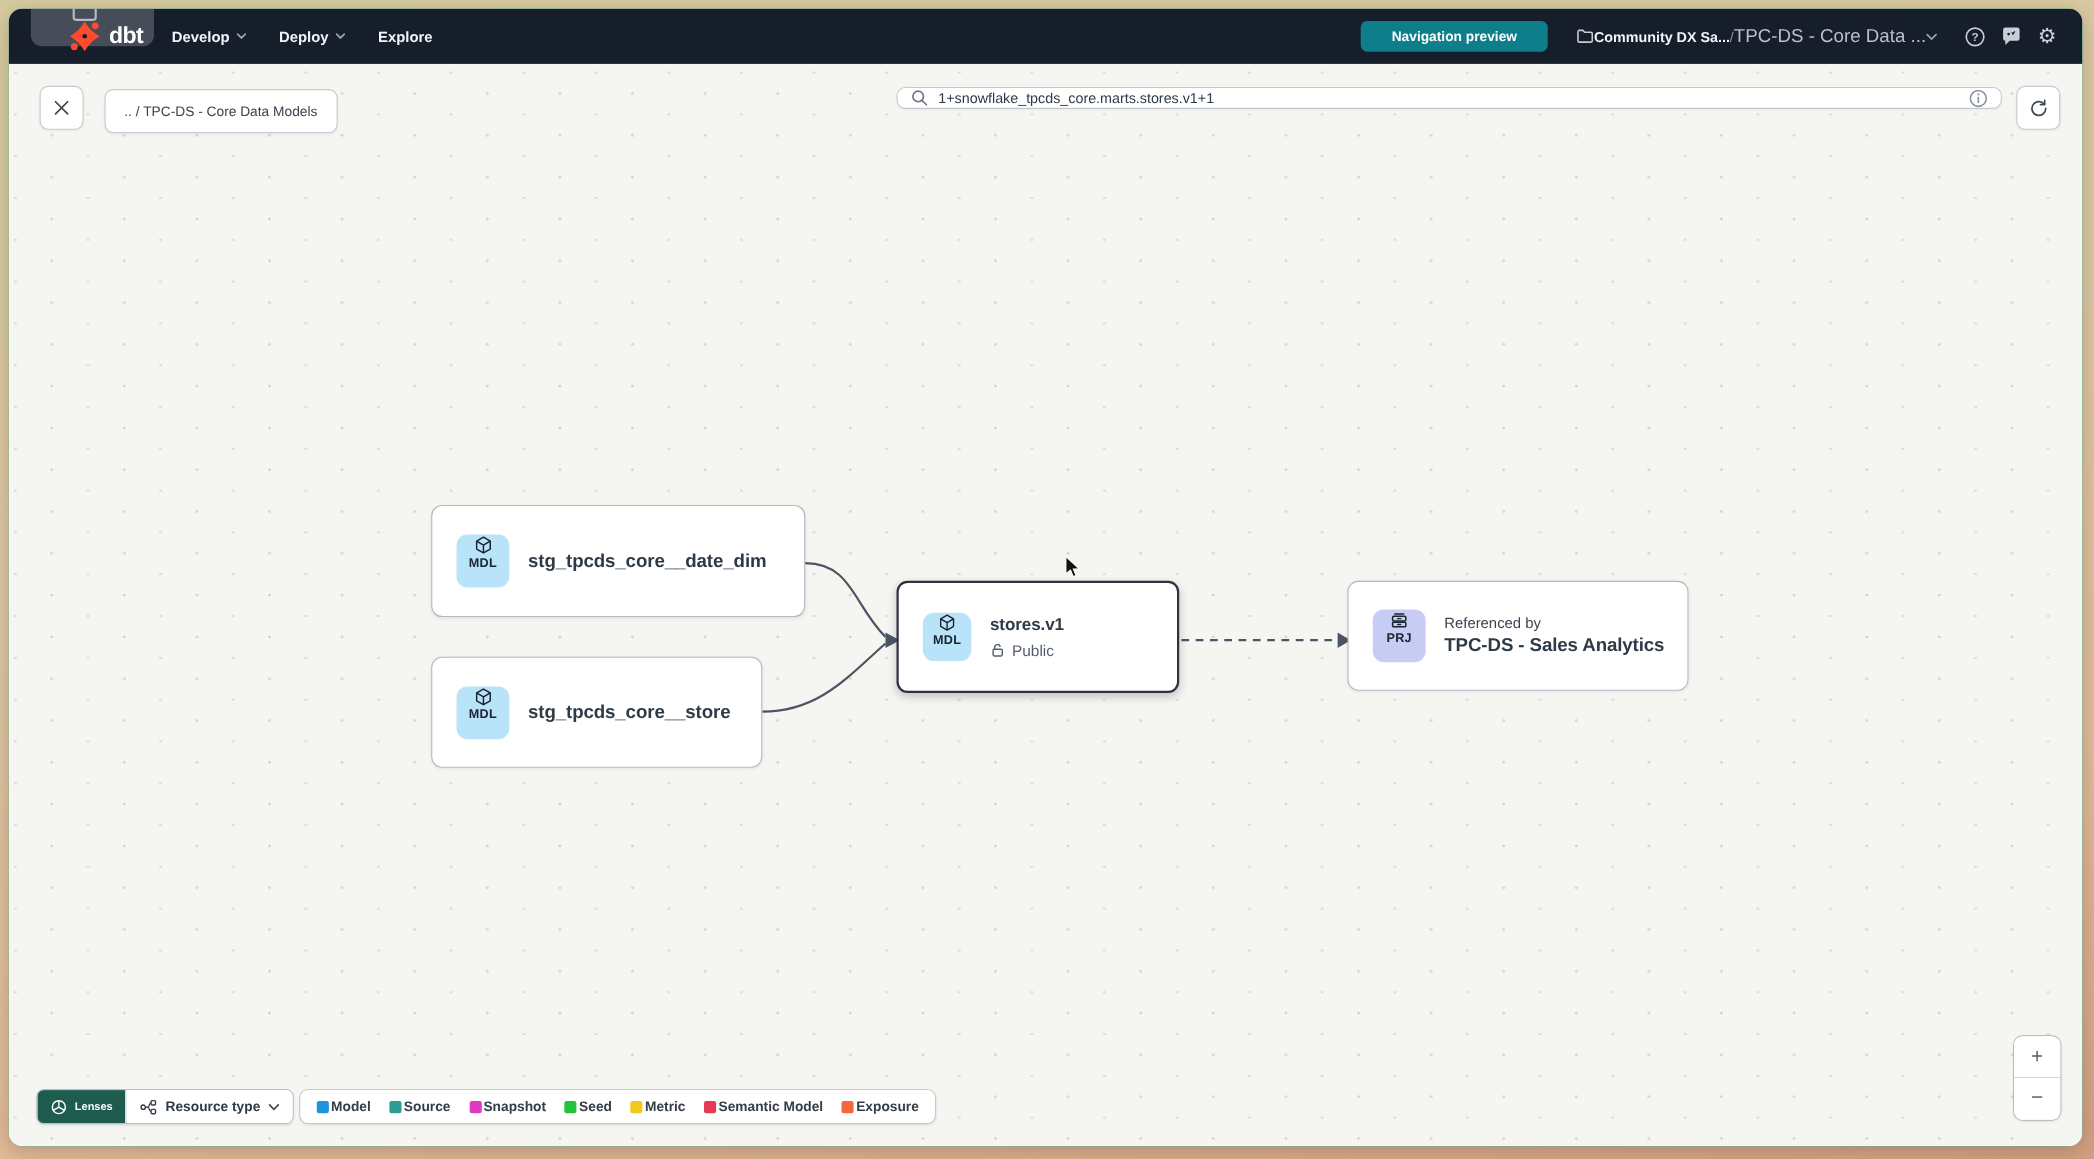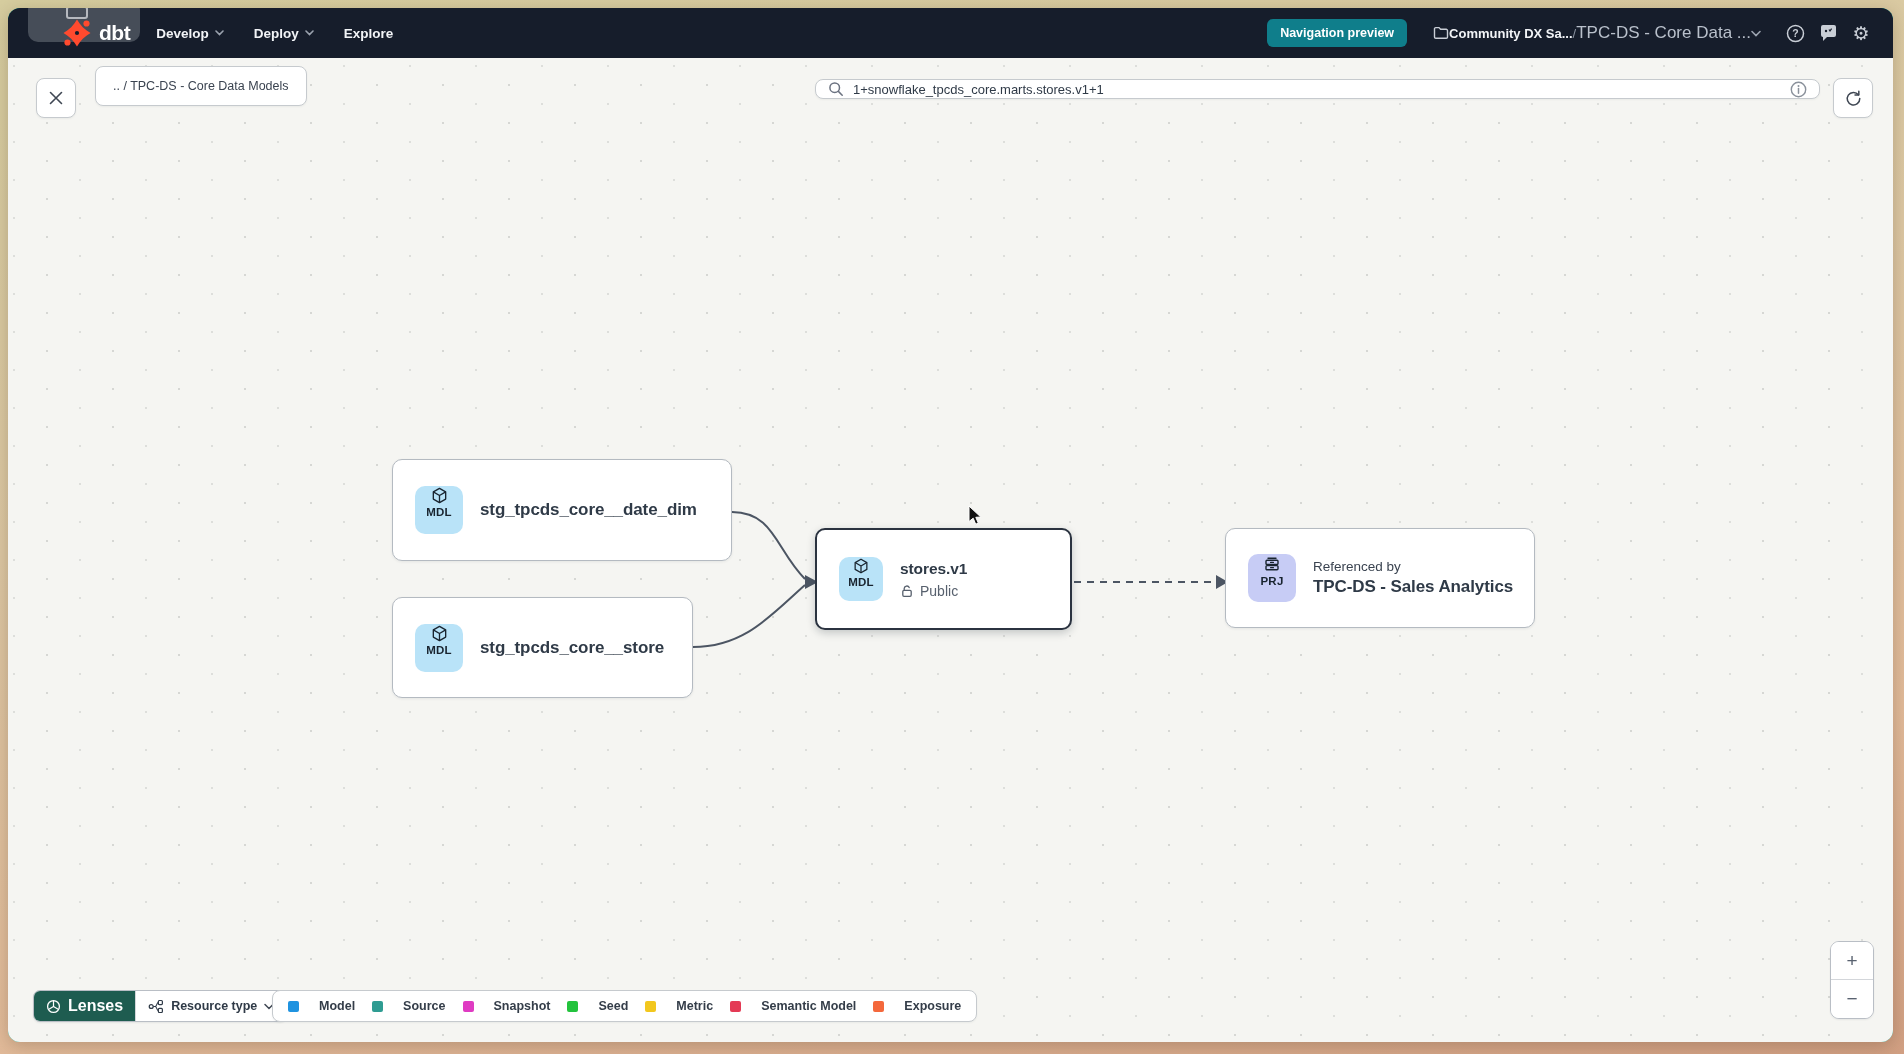--- a/index.html
+++ b/index.html
@@ -30,21 +30,21 @@
     border:2px solid rgba(210,213,218,.8); border-radius:3px;
   }
   .logo { display:flex; align-items:center; gap:7px; position:relative; z-index:3; }
   .logo-mark { width:30px; height:30px; display:block; }
   .logo-text { color:#fff; font-size:21px; font-weight:700; letter-spacing:-.5px; }
   .nav-menu { display:flex; align-items:center; margin-left:26px; gap:30px; position:relative; z-index:3; }
   .nav-item { display:flex; align-items:center; gap:6px; color:#f2f4f7; font-size:13.5px; font-weight:700; cursor:pointer; }
   .nav-right { margin-left:auto; display:flex; align-items:center; gap:14px; }
   .preview-badge {
     background:#0f7e8b; color:#fff; font-size:12.5px; font-weight:700;
-    padding:7px 13px; border-radius:6px; margin-right:12px; white-space:nowrap;
+    padding:7px 28px; border-radius:6px; margin-right:12px; white-space:nowrap;
   }
   .nav-breadcrumb { display:flex; align-items:center; gap:0; white-space:nowrap; }
   .nav-account { color:#f2f4f7; font-size:13px; font-weight:700; }
   .nav-sep { color:#8b93a1; font-size:13px; }
   .nav-project { color:#b9c0cb; font-size:17px; }
   .nav-icons { display:flex; align-items:center; gap:13px; margin-left:10px; }
   .nav-icon { width:20px; height:20px; display:flex; align-items:center; justify-content:center; cursor:pointer; }
   .gear-glyph { font-size:19px; color:#c9ced6; line-height:1; }
   
   .canvas {
@@ -56,21 +56,21 @@
     background-position:6px 8px,39px 27px;
   }
   
   .btn-square {
     position:absolute; top:20px; width:40px; height:40px; background:#fff;
     border:1px solid #c6cace; border-radius:8px; display:flex; align-items:center;
     justify-content:center; cursor:pointer; box-shadow:0 1px 2px rgba(20,30,40,.05);
   }
   .close-btn { left:28px; }
   .crumb-chip {
-    position:absolute; left:87px; top:8px; height:40px; background:#fff;
+    position:absolute; left:87px; top:23px; height:40px; background:#fff;
     border:1px solid #c6cace; border-radius:8px; display:flex; align-items:center;
     padding:0 17px; font-size:12.5px; color:#3a4350; cursor:pointer;
     box-shadow:0 1px 2px rgba(20,30,40,.05); white-space:nowrap;
   }
   .search-box {
     position:absolute; left:807px; top:21px; width:1005px; height:20px;
     background:#fff; border:1px solid #c6cace; border-radius:8px;
     display:flex; align-items:center; padding:0 12px; gap:9px;
     box-shadow:0 1px 2px rgba(20,30,40,.05);
   }
@@ -104,34 +104,34 @@
   
   .edges { position:absolute; left:0; top:0; width:100%; height:100%; pointer-events:none; }
   
   .lens-group {
     position:absolute; left:25px; bottom:20px; height:32px; display:flex;
     border-radius:7px; overflow:hidden; border:1px solid #b9bec5;
     box-shadow:0 1px 2px rgba(20,30,40,.07); background:#fff;
   }
   .lens-seg {
     display:flex; align-items:center; gap:7px; padding:0 12px;
-    background:#1e5c50; color:#fff; font-size:16px; font-weight:700; cursor:pointer;
+    background:#1e5c50; color:#fff; font-size:10px; font-weight:700; cursor:pointer;
   }
   .restype-seg {
     display:flex; align-items:center; gap:7px; padding:0 12px; background:#fff;
     color:#2f3a47; font-size:12.5px; font-weight:600; cursor:pointer;
     border-left:1px solid #d3d6da;
     justify-content:space-between;
   }
   .legend {
     position:absolute; left:264px; bottom:20px; height:32px; background:#fff;
     border:1px solid #c6cace; border-radius:8px; display:flex; align-items:center;
     gap:17px; padding:0 15px; box-shadow:0 1px 2px rgba(20,30,40,.05);
   }
-  .legend-item { display:flex; align-items:center; gap:20px; font-size:12.5px; font-weight:600; color:#343d49; white-space:nowrap; }
+  .legend-item { display:flex; align-items:center; gap:2px; font-size:12.5px; font-weight:600; color:#343d49; white-space:nowrap; }
   .swatch { width:11px; height:11px; border-radius:2px; display:inline-block; }
   
   .zoom-ctrl {
     position:absolute; right:19px; bottom:23px; width:44px; background:#fff;
     border:1px solid #b9bec5; border-radius:9px; overflow:hidden;
     display:flex; flex-direction:column; box-shadow:0 1px 2px rgba(20,30,40,.07);
   }
   .zoom-btn {
     height:38px; display:flex; align-items:center; justify-content:center;
     font-size:19px; color:#596270; cursor:pointer; background:#fff;

